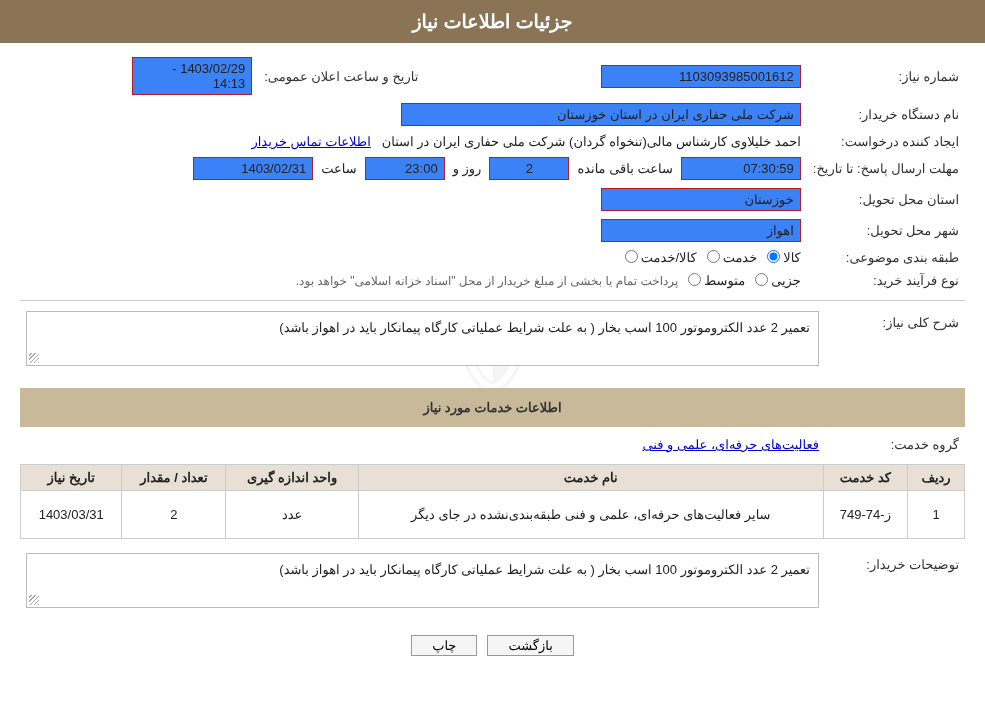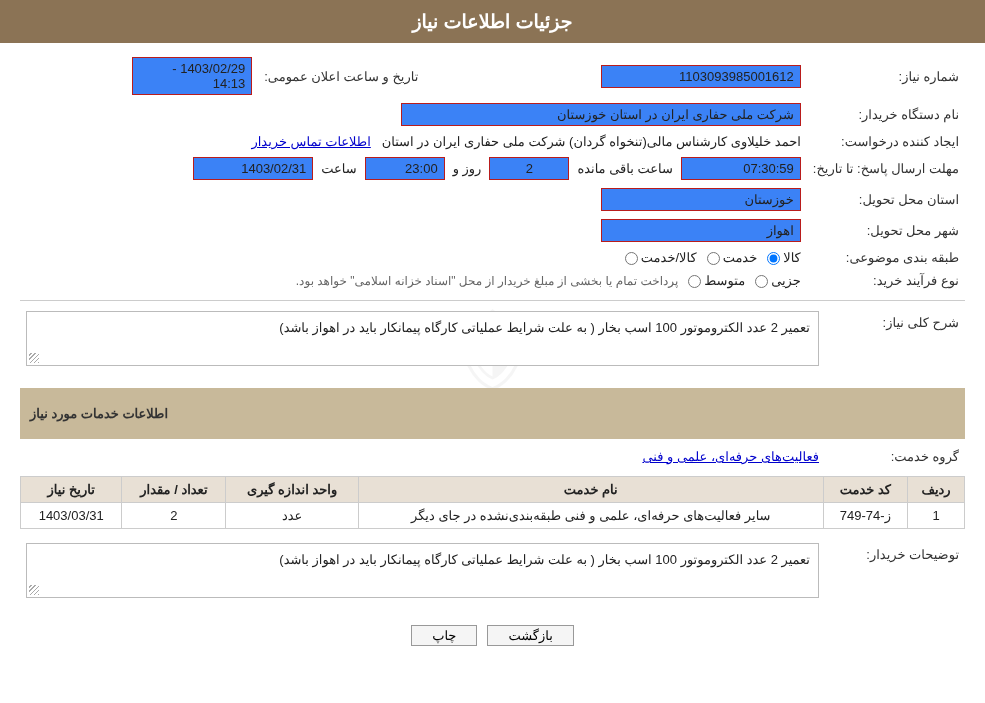--- a/index.html
+++ b/index.html
@@ -66,54 +66,54 @@
     }
     .link-blue {
       color: #0000cc;
       text-decoration: underline;
       cursor: pointer;
     }
     .section-header {
       background: #c8b99a;
       color: #333;
       font-weight: bold;
-      padding: 18px 10px;
+      padding: 12px 10px;
       margin: 10px 0 6px 0;
-      text-align: left;
+      text-align: center;
     }
     .row-flex {
       display: flex;
       align-items: center;
       gap: 6px;
     }
     .radio-group {
       display: flex;
       align-items: center;
       gap: 10px;
     }
     .radio-item {
       display: flex;
-      align-items: flex-end;
+      align-items: flex-start;
       gap: 3px;
     }
     .services-table {
       width: 100%;
       border-collapse: collapse;
       margin-bottom: 10px;
     }
     .services-table th {
       background: #e8e0d5;
       border: 1px solid #ccc;
       padding: 5px 8px;
       text-align: center;
       font-weight: bold;
     }
     .services-table td {
       border: 1px solid #ccc;
-      padding: 5px 8px;
+      padding: 16px 8px;
       text-align: center;
     }
     .btn-group {
       display: flex;
       justify-content: center;
       gap: 10px;
       margin-top: 15px;
     }
     .btn {
       border: 1px solid #999;

